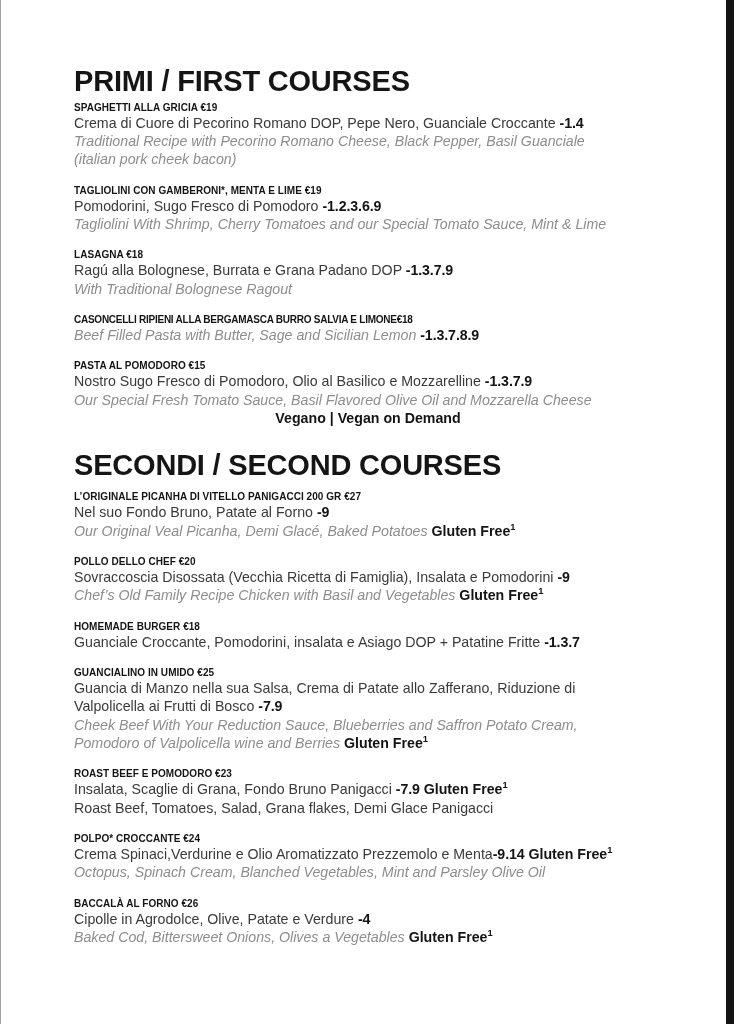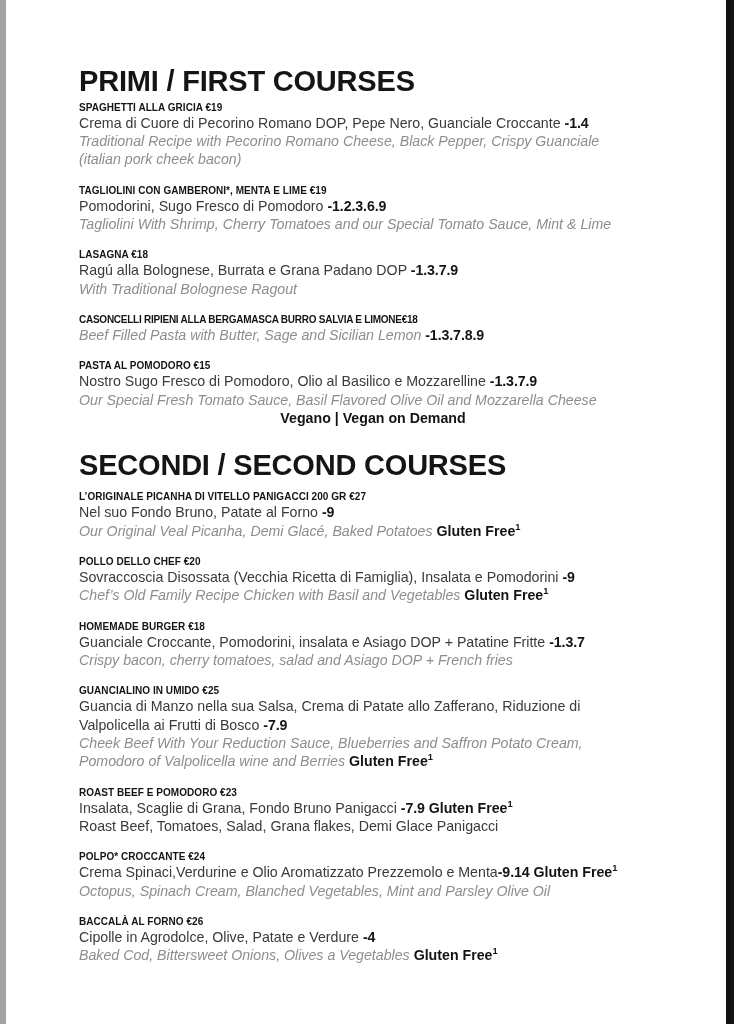--- a/index.html
+++ b/index.html
@@ -18,21 +18,21 @@
   }
 
   
   #page {
     position: absolute;
     left: 0;
     top: 0;
     width: 726px;
     height: 1024px;
     background: #ffffff;
-    border-left: 6px solid #a3a3a3;
+    border-left: 1px solid #a3a3a3;
     box-sizing: border-box;
     overflow: hidden;
   }
   
   #right-edge {
     position: absolute;
     left: 726px;
     top: 0;
     width: 8px;
     height: 1024px;
@@ -131,21 +131,21 @@
 
 <div id="page">
   <div id="content">
 
     <div class="section primi">
       <h1 class="section-title">PRIMI / FIRST COURSES</h1>
 
       <div class="dish">
         <p class="dish-name">SPAGHETTI ALLA GRICIA €19</p>
         <p class="line-it"><span>Crema di Cuore di Pecorino Romano DOP, Pepe Nero, Guanciale Croccante </span><span class="code">-1.4</span></p>
-        <p class="line-en">Traditional Recipe with Pecorino Romano Cheese, Black Pepper, Crispy Guanciale</p>
+        <p class="line-en">Traditional Recipe with Pecorino Romano Cheese, Black Pepper, Basil Guanciale</p>
         <p class="line-en">(italian pork cheek bacon)</p>
       </div>
 
       <div class="dish">
         <p class="dish-name">TAGLIOLINI CON GAMBERONI*, MENTA E LIME €19</p>
         <p class="line-it"><span>Pomodorini, Sugo Fresco di Pomodoro </span><span class="code">-1.2.3.6.9</span></p>
         <p class="line-en">Tagliolini With Shrimp,  Cherry Tomatoes and our Special Tomato Sauce, Mint &amp; Lime</p>
       </div>
 
       <div class="dish">
@@ -178,21 +178,20 @@
 
       <div class="dish">
         <p class="dish-name">POLLO DELLO CHEF €20</p>
         <p class="line-it"><span>Sovraccoscia Disossata (Vecchia Ricetta di Famiglia), Insalata e Pomodorini </span><span class="code">-9</span></p>
         <p class="line-en"><span>Chef’s Old Family Recipe Chicken with Basil and Vegetables </span><span class="gf"><span>Gluten Free</span><sup>1</sup></span></p>
       </div>
 
       <div class="dish">
         <p class="dish-name">HOMEMADE BURGER €18</p>
         <p class="line-it"><span>Guanciale Croccante, Pomodorini, insalata e Asiago DOP + Patatine Fritte </span><span class="code">-1.3.7</span></p>
-        <p class="line-en">Crispy bacon, cherry tomatoes, salad and Asiago DOP + French fries</p>
       </div>
 
       <div class="dish">
         <p class="dish-name">GUANCIALINO IN UMIDO €25</p>
         <p class="line-it">Guancia di Manzo nella sua Salsa, Crema di Patate allo Zafferano, Riduzione di</p>
         <p class="line-it"><span>Valpolicella ai Frutti di Bosco </span><span class="code">-7.9</span></p>
         <p class="line-en">Cheek Beef With Your Reduction Sauce, Blueberries and Saffron Potato Cream,</p>
         <p class="line-en"><span>Pomodoro of Valpolicella wine and Berries </span><span class="gf"><span>Gluten Free</span><sup>1</sup></span></p>
       </div>
 

